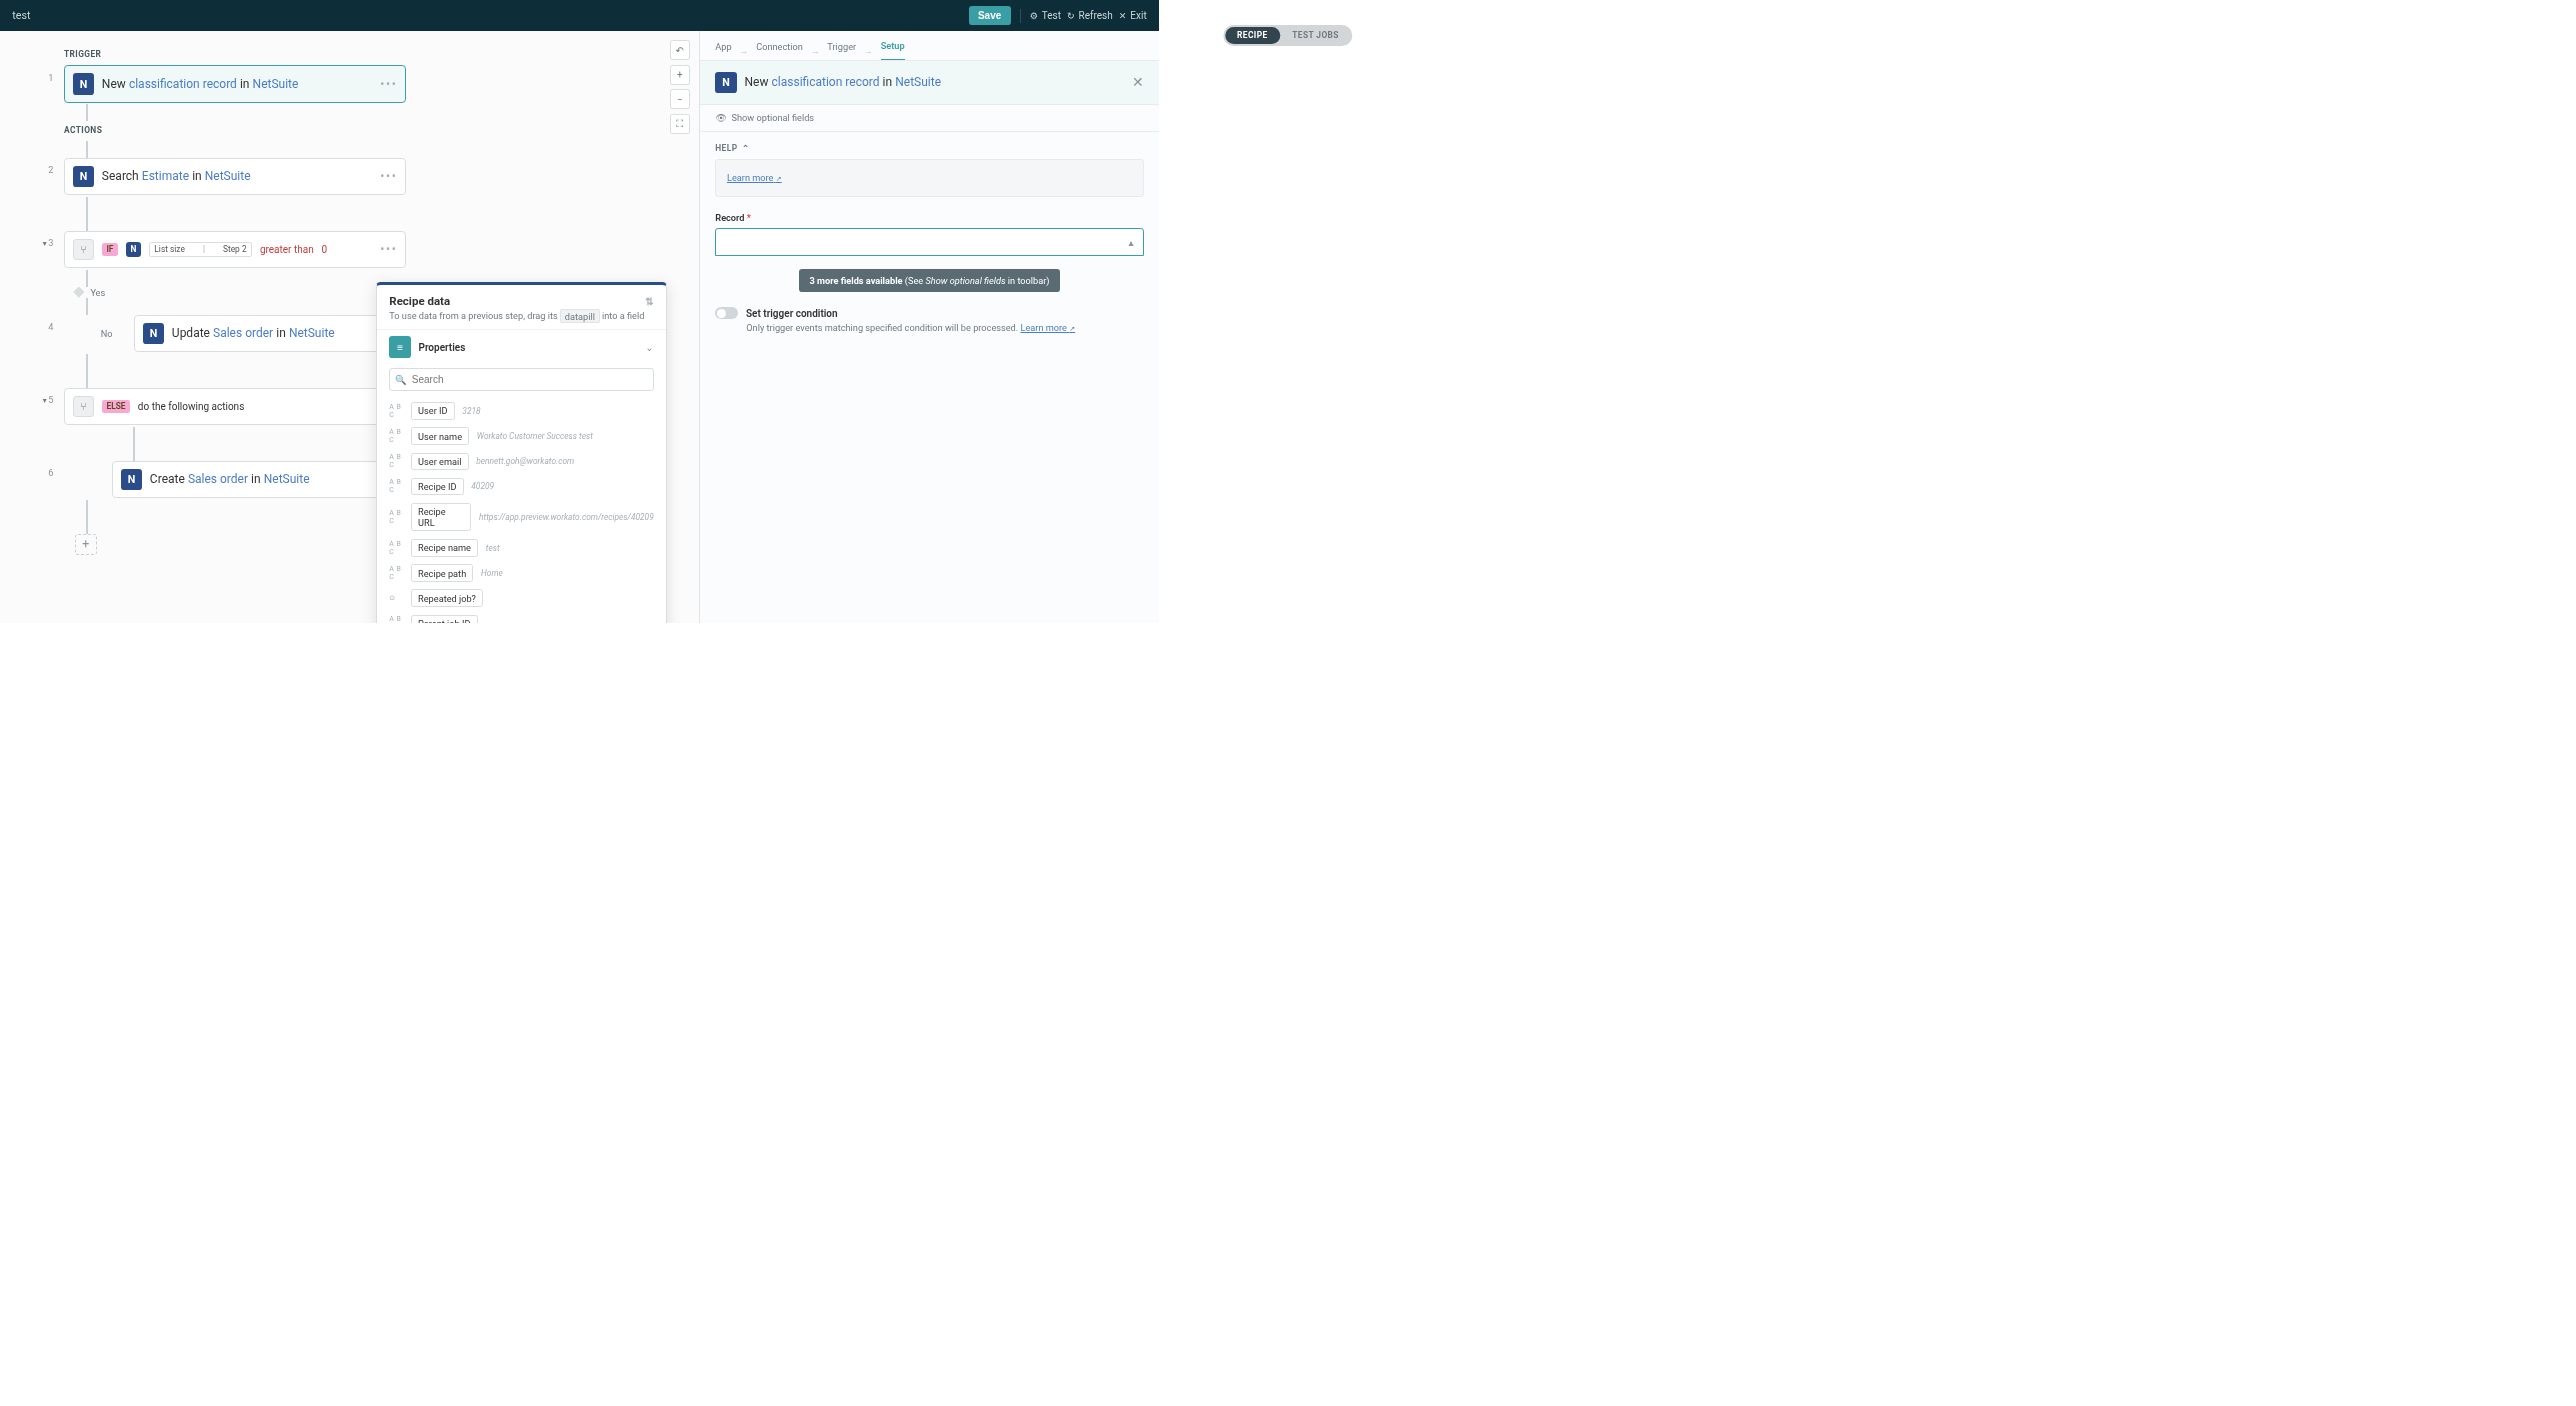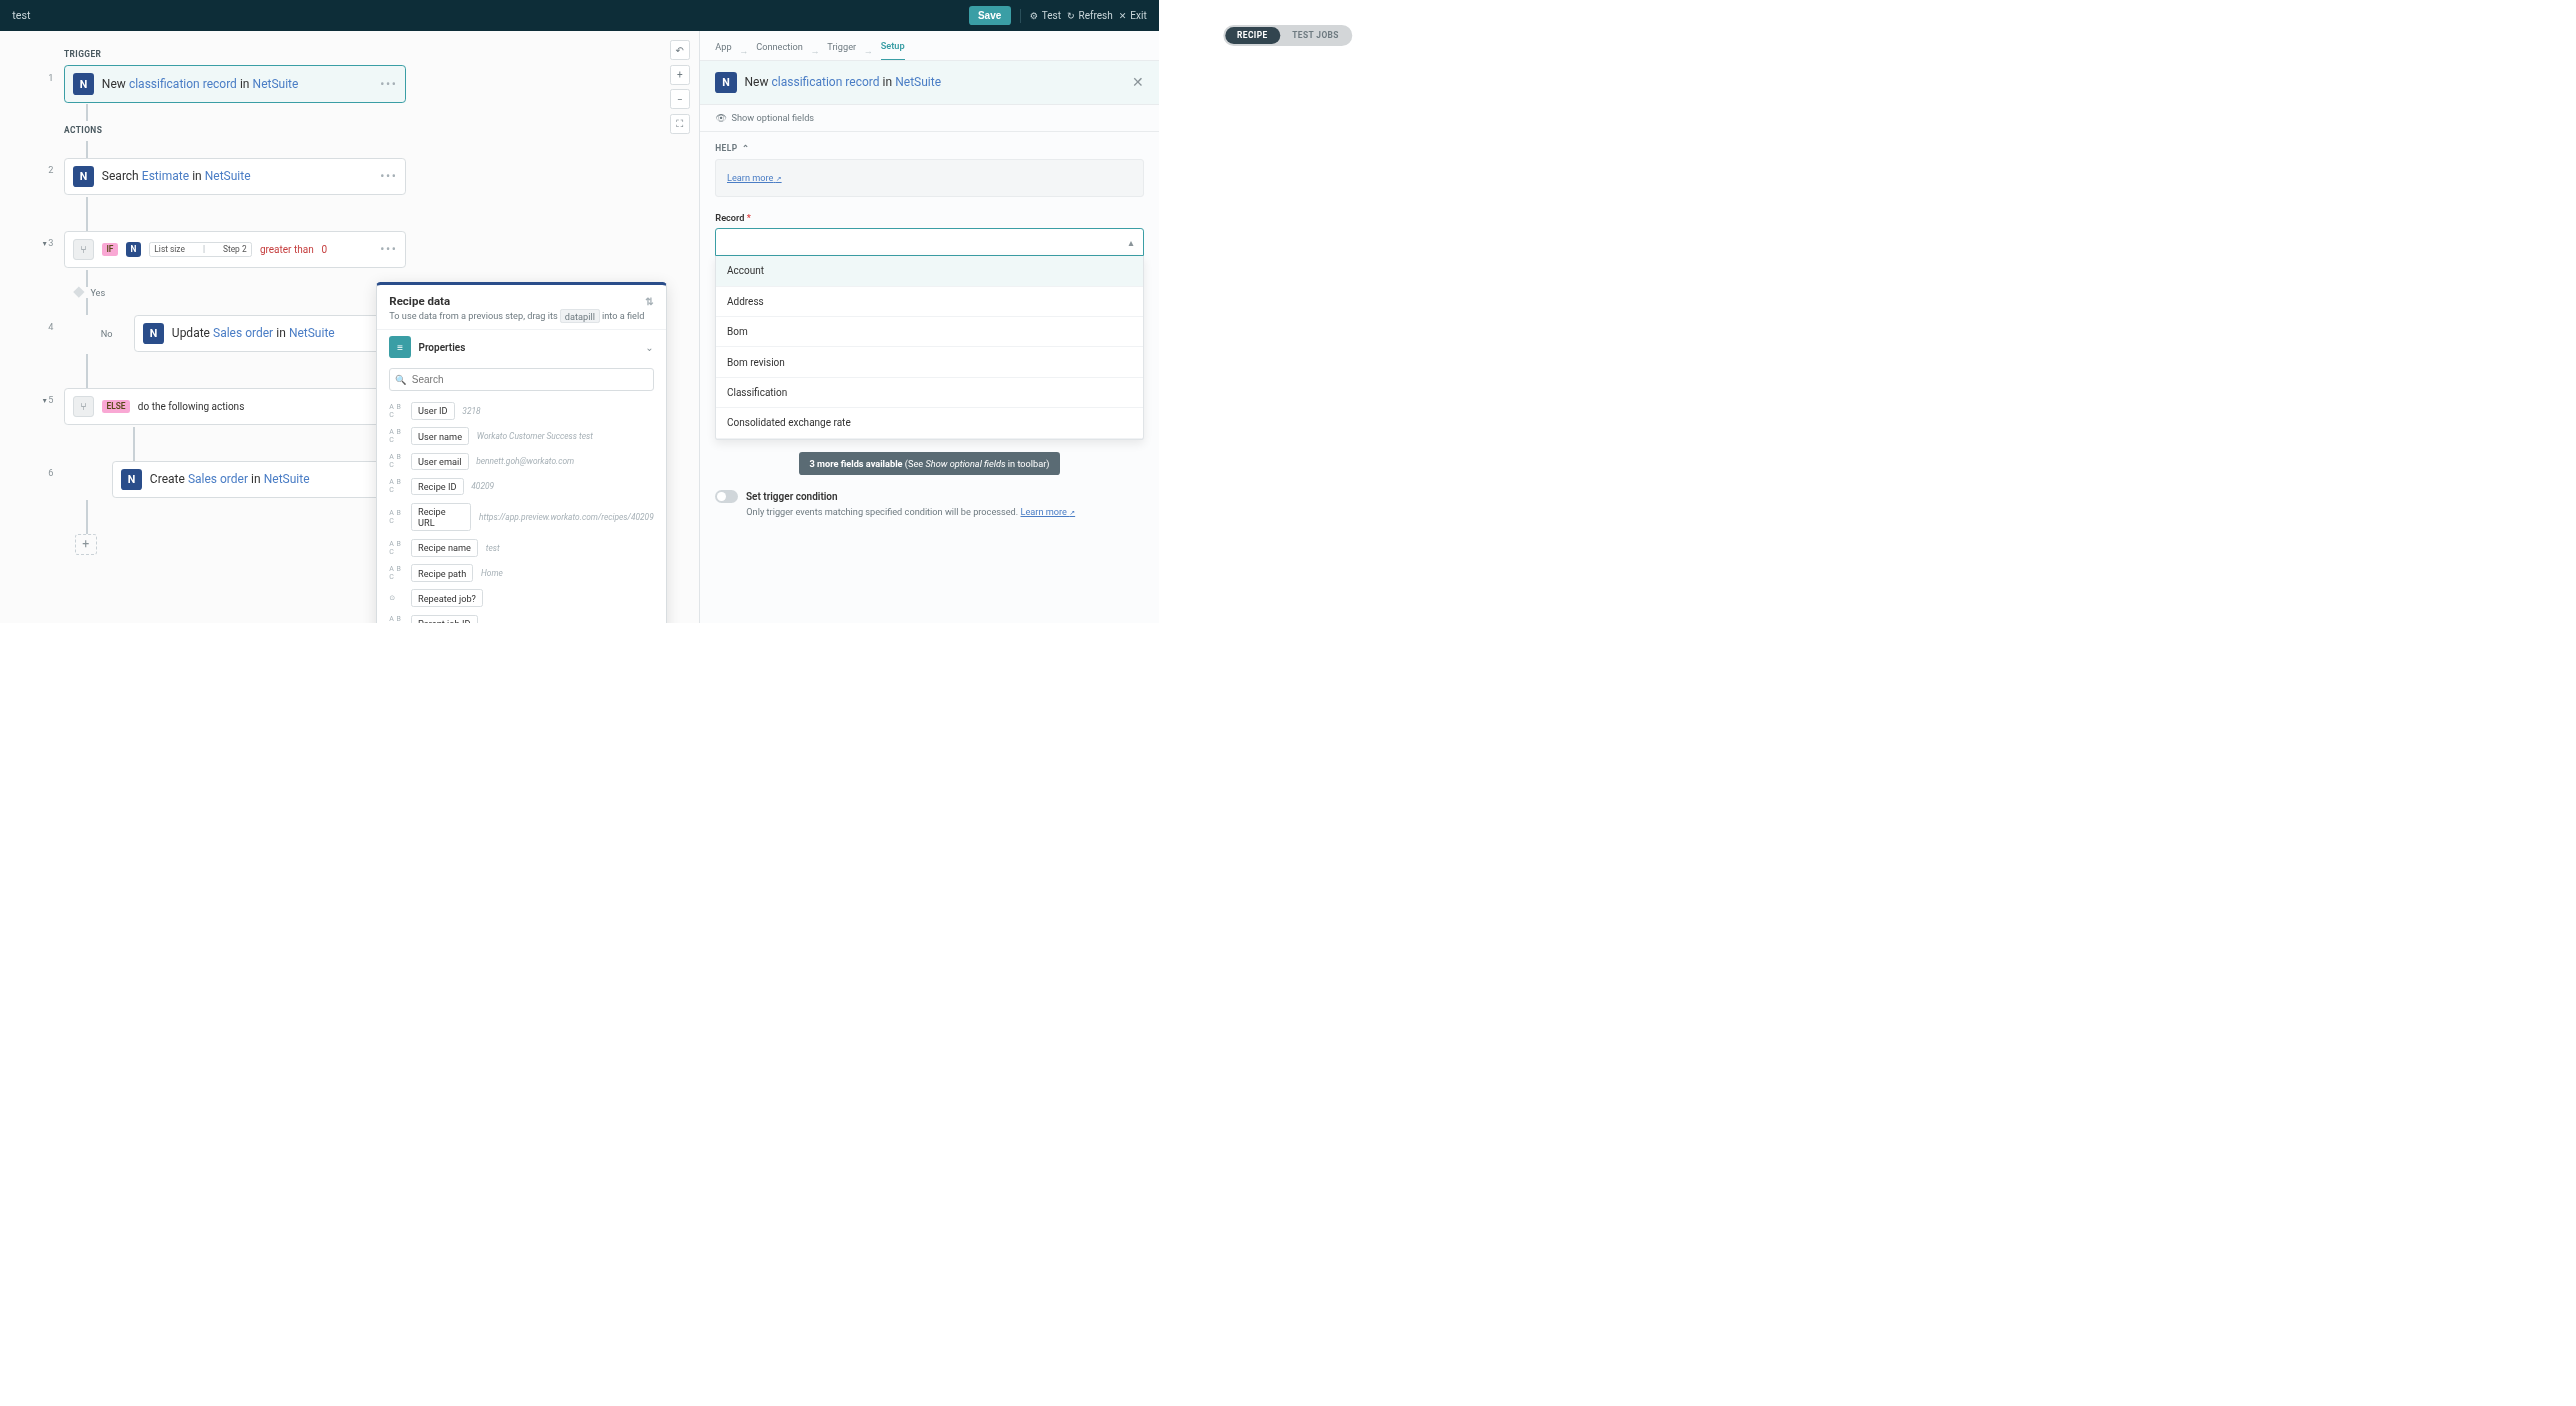--- a/index.html
+++ b/index.html
@@ -344,28 +344,20 @@
             <span>HELP</span>
             <span>⌃</span>
           </div>
         <div class="help-box">
           <a href="#"><span>Learn more</span> <span class="ext-icon">↗</span></a>
         </div>
         <div class="field-lbl"><span>Record</span> <span class="req">*</span></div>
         <div class="select-input">
             <span>▴</span>
           </div>
-        <div class="dropdown" id="record-dropdown">
-            <div class="dd-item">Account</div>
-            <div class="dd-item">Address</div>
-            <div class="dd-item">Bom</div>
-            <div class="dd-item">Bom revision</div>
-            <div class="dd-item">Classification</div>
-            <div class="dd-item">Consolidated exchange rate</div>
-          </div>
         <div class="more-fields">
           <span class="more-pill"><b>3 more fields available</b><span> (See </span><em>Show optional fields</em><span> in toolbar)</span></span>
         </div>
         <div class="toggle-row">
           <div class="toggle"></div>
           <div class="toggle-lbl">Set trigger condition</div>
         </div>
         <div class="toggle-sub"><span>Only trigger events matching specified condition will be processed. </span><a href="#"><span>Learn more</span> <span class="ext-icon">↗</span></a></div>
       </div>
     </div>

